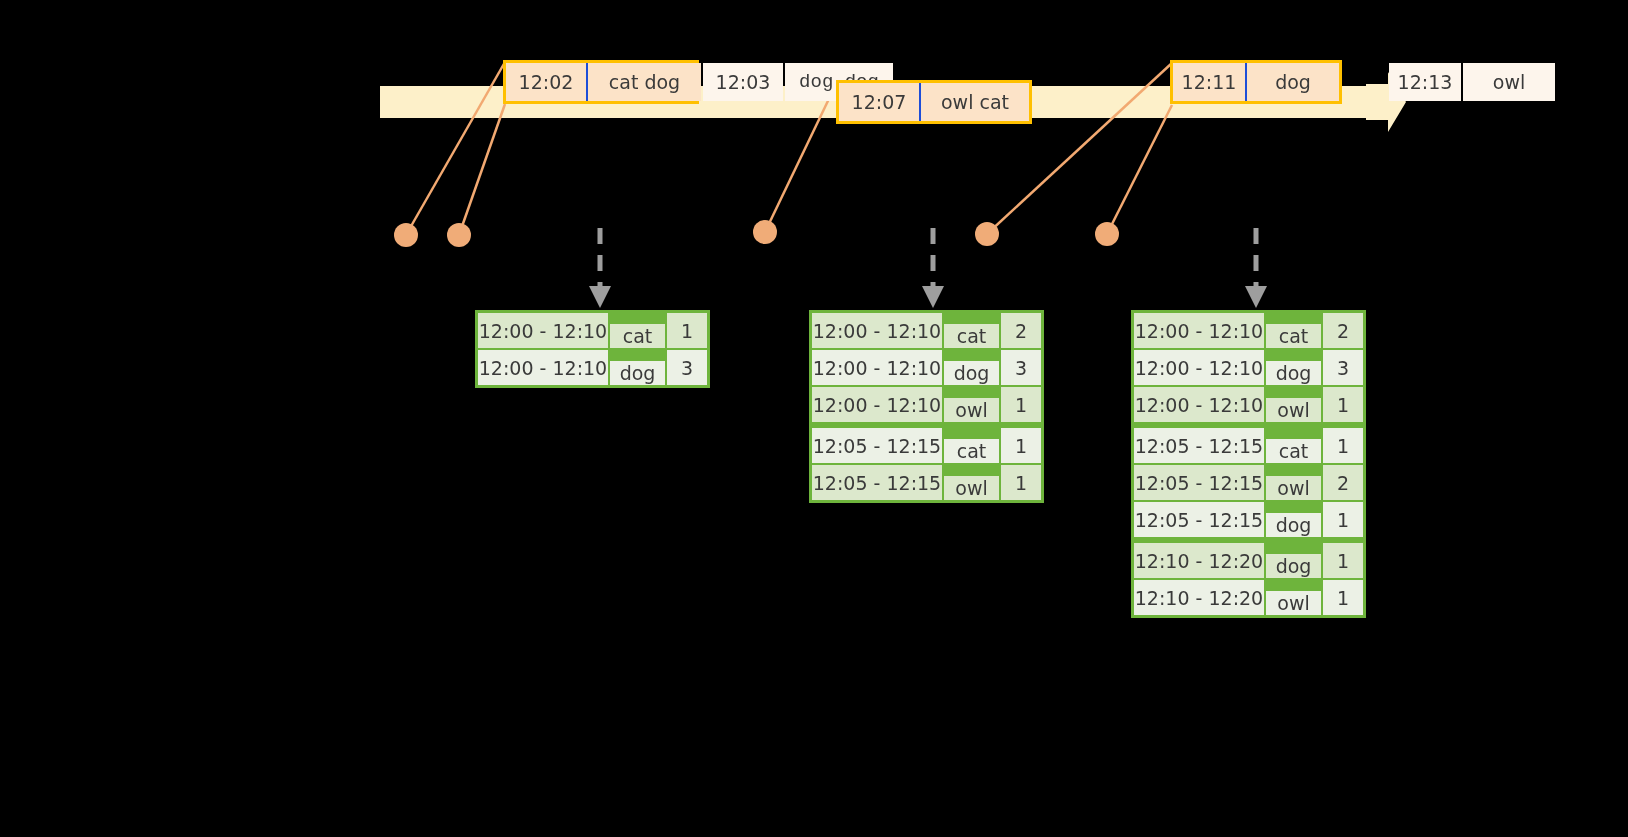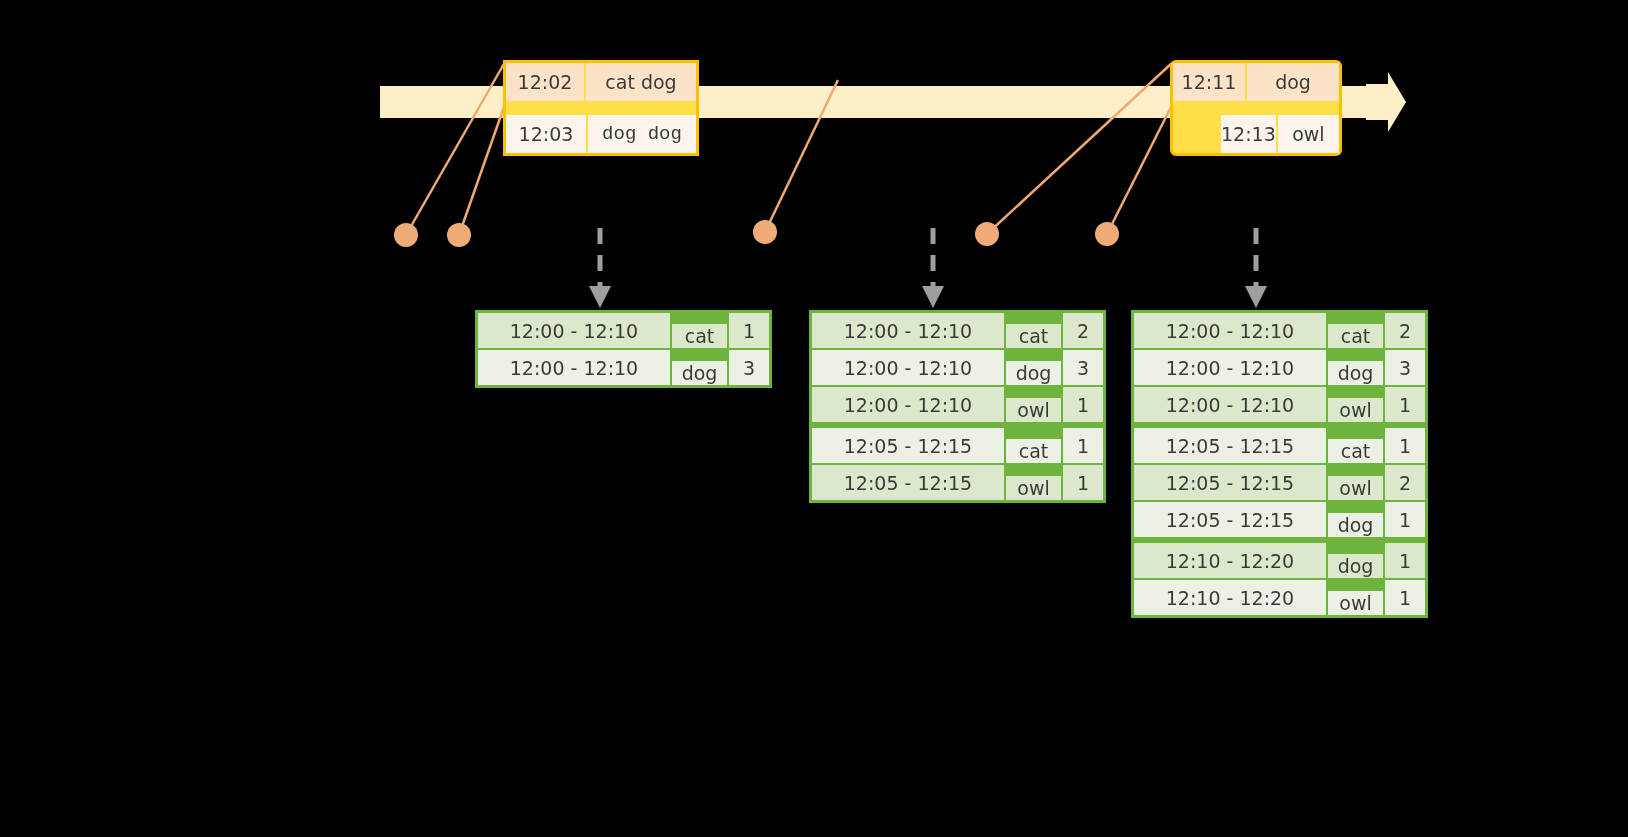--- a/index.html
+++ b/index.html
@@ -27,23 +27,23 @@
     position:absolute;
     left:1366px; top:70px;
     width:40px; height:64px;
   }
 
   
   .event-box {
     position:absolute;
     border:3px solid #FFC000;
     display:flex;
-    flex-direction:column;
-    background:#fde047;
-    gap:14px;
+    flex-direction:row;
+    background:#1d4ed8;
+    gap:2px;
   }
   .event-row {
     display:flex;
     gap:2px;
     height:38px;
   }
   .event-row .ev-time,
   .event-row .ev-words {
     display:flex;
     align-items:center;
@@ -77,21 +77,21 @@
   .res-row .cell {
     display:flex;
     align-items:center;
     justify-content:center;
     color:#3a3a3a;
     font-size:19px;
     white-space:nowrap;
   }
   .res-row.shade .cell { background:#DCE8CC; }
   .res-row.plain .cell { background:#ECF1E6; }
-  .cell-window { width:192px; }
+  .cell-window { width:130px; }
   .cell-key    { width:55px;margin-top:11px; }
   .cell-count  { width:40px; }
 
   .sep { height:2px; background:#6EB43C; }
 </style>
 </head>
 <body>
 
 <div id="stage">
 
@@ -130,22 +130,28 @@
     <div class="event-row shade">
       <div class="ev-time" style="width:80px;">12:02</div>
       <div class="ev-words" style="width:113px;">cat dog</div>
     </div>
     <div class="event-row plain">
       <div class="ev-time" style="width:80px;">12:03</div>
       <div class="ev-words" style="width:108px;font-family:Liberation Mono, monospace;">dog dog</div>
     </div>
   </div>
 
-
-  <div class="event-box" style="left:1170px; top:60px; width:172px;border-radius:6px;">
+  <div class="event-box" style="left:836px; top:80px; width:196px;">
+    <div class="event-row shade">
+      <div class="ev-time" style="width:80px;">12:07</div>
+      <div class="ev-words" style="width:108px;">owl cat</div>
+    </div>
+  </div>
+
+  <div class="event-box" style="left:1170px; top:60px; width:172px;">
     <div class="event-row shade">
       <div class="ev-time" style="width:72px;">12:11</div>
       <div class="ev-words" style="width:92px;">dog</div>
     </div>
     <div class="event-row plain">
       <div class="ev-time" style="width:72px;margin-left:48px;">12:13</div>
       <div class="ev-words" style="width:92px;">owl</div>
     </div>
   </div>
 

